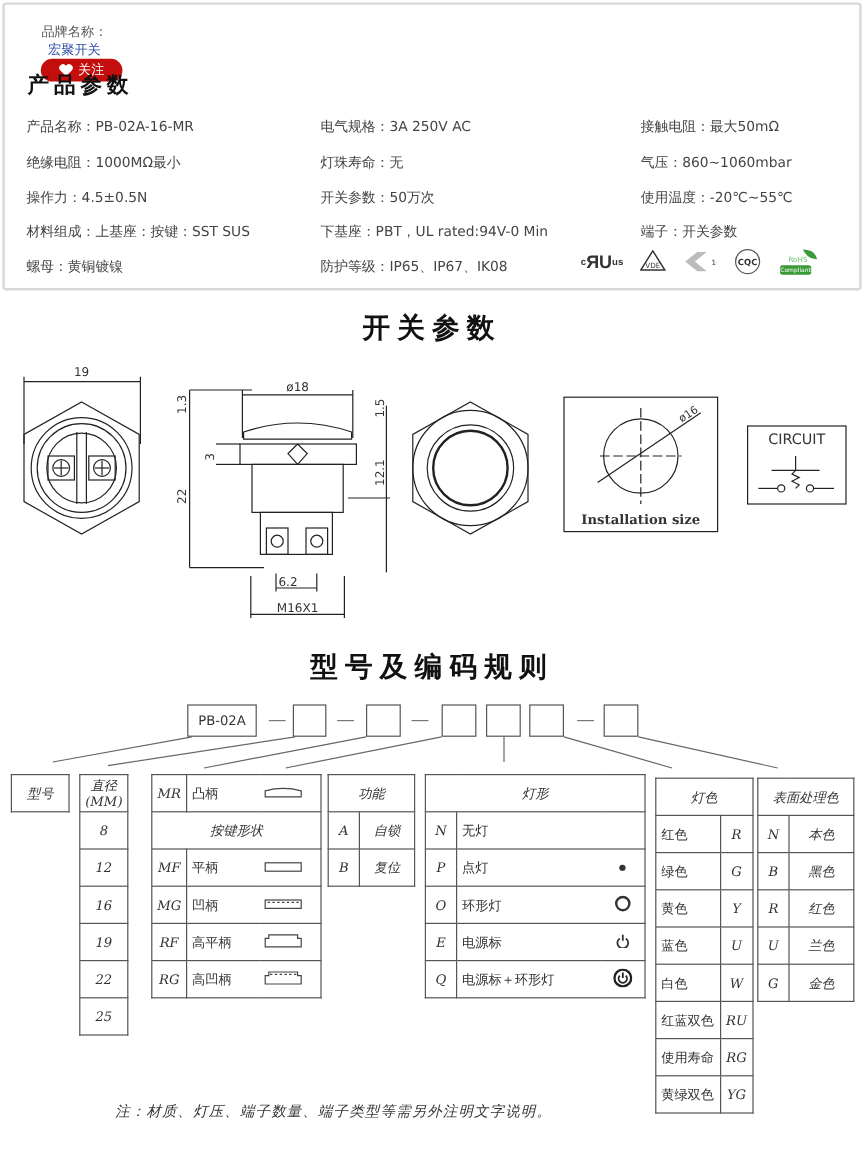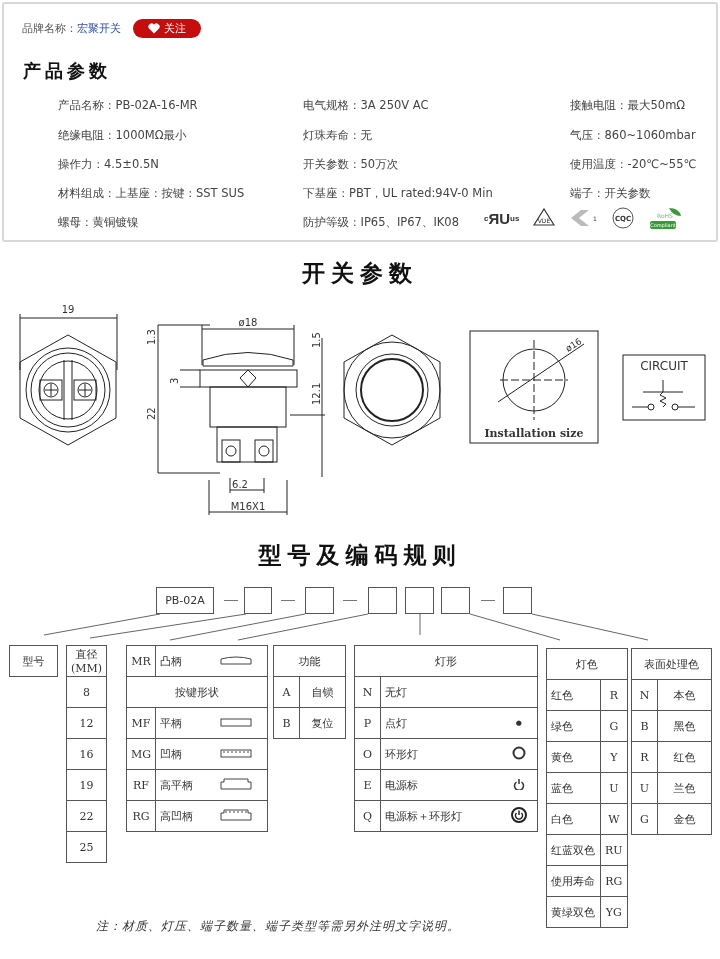--- a/index.html
+++ b/index.html
@@ -1,30 +1,30 @@
 <!DOCTYPE html>
 <html><head>
 <meta charset="utf-8">
 <style>
   * { box-sizing: border-box; margin: 0; padding: 0; }
   body { width: 720px; height: 959px; background: #fff; font-family: "DejaVu Sans", "Liberation Sans", sans-serif; color: #333; position: relative; overflow: hidden; }
   .card { position: absolute; left: 2px; top: 2px; width: 716px; height: 240px; border: 2px solid #d8d8d8; border-radius: 3px; background: #fff; }
-  .brand-row { position: absolute; left: 18px; top: 15px; font-size: 11px; color: #555; display: flex; align-items: center; }
+  .brand-row { position: absolute; left: 18px; top: 15px; font-size: 11px; color: #555; display: flex; align-items: center; flex-direction: column; }
   .brand-name { color: #2d4fa8; margin-left: 0; }
   .follow-btn { margin-left: 12px; background: #c40d0d; color: #fff; border-radius: 11px; height: 19px; width: 68px; display: flex; align-items: center; justify-content: center; font-size: 11px; }
   .follow-btn svg { margin-right: 4px; }
   .section-title { position: absolute; left: 19px; top: 55px; font-family: "DejaVu Serif", serif; font-weight: bold; font-size: 18px; letter-spacing: 4px; color: #111; }
-  .param { position: absolute; font-size: 11.5px; color: #444; white-space: nowrap; margin-left: 36px; }
+  .param { position: absolute; font-size: 11.5px; color: #444; white-space: nowrap; }
   .certs { position: absolute; left: 484px; top: 206px; display: flex; align-items: center; gap: 14px; }
   .cert { font-size: 9px; color: #333; display: flex; align-items: center; justify-content: center; }
   .h2 { position: absolute; width: 720px; text-align: center; font-weight: bold; font-size: 23px; letter-spacing: 6px; color: #111; }
   .drawing { position: absolute; }
   .tbl { position: absolute; border-collapse: collapse; font-family: "DejaVu Serif", serif; font-size: 11px; color: #333; }
   .tbl td { border: 1.5px solid #555; height: 31px; padding: 0 4px; }
-  .center { text-align: center; }
+  .center { text-align: center; font-style: italic; }
   .note { position: absolute; left: 96px; top: 918px; font-family: "DejaVu Serif", serif; font-style: italic; font-size: 12px; color: #333; letter-spacing: 1px; }
   .code-box { position: absolute; border: 1px solid #555; height: 27px; top: 587px; font-size: 11px; display: flex; align-items: center; justify-content: center; color: #333; }
   .dash { position: absolute; top: 600px; height: 1px; width: 14px; background: #777; }
 </style>
 </head>
 <body>
 
 <div class="card">
   <div class="brand-row">
     <span>品牌名称：</span>

